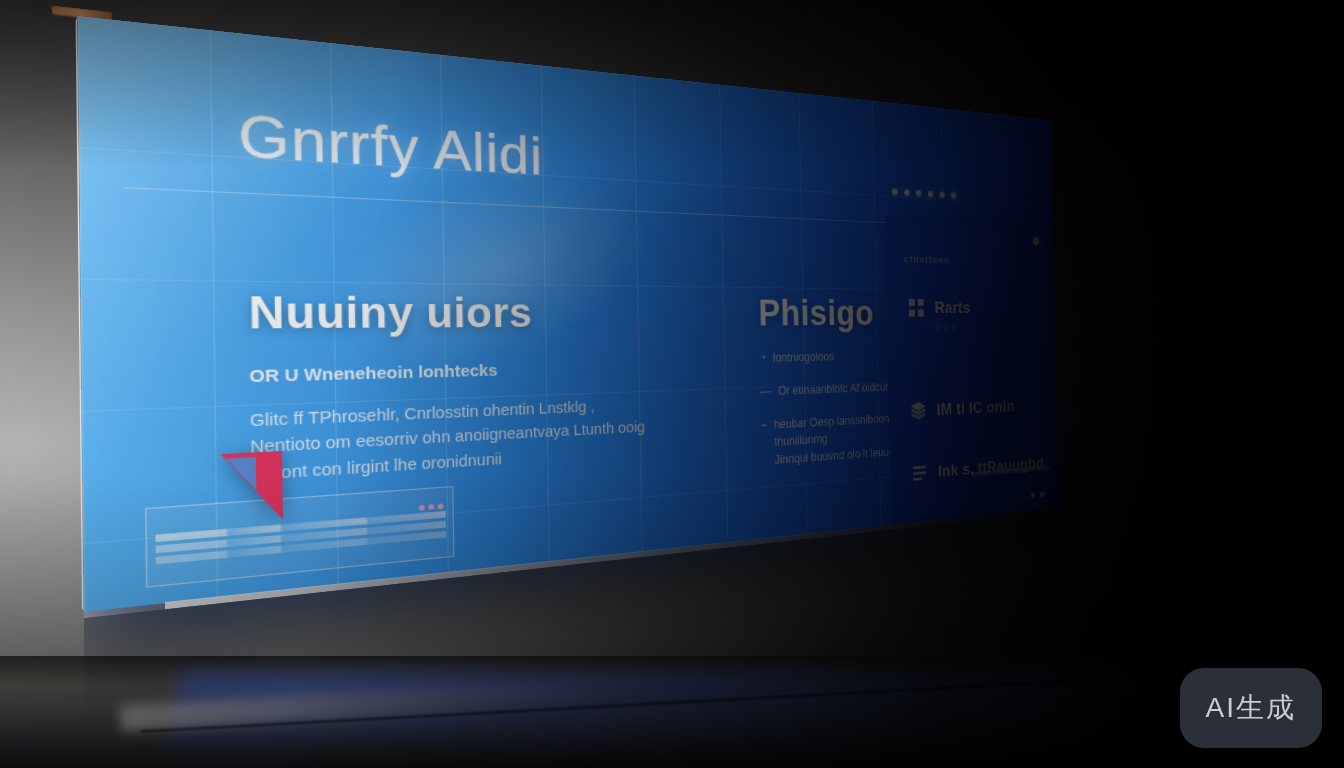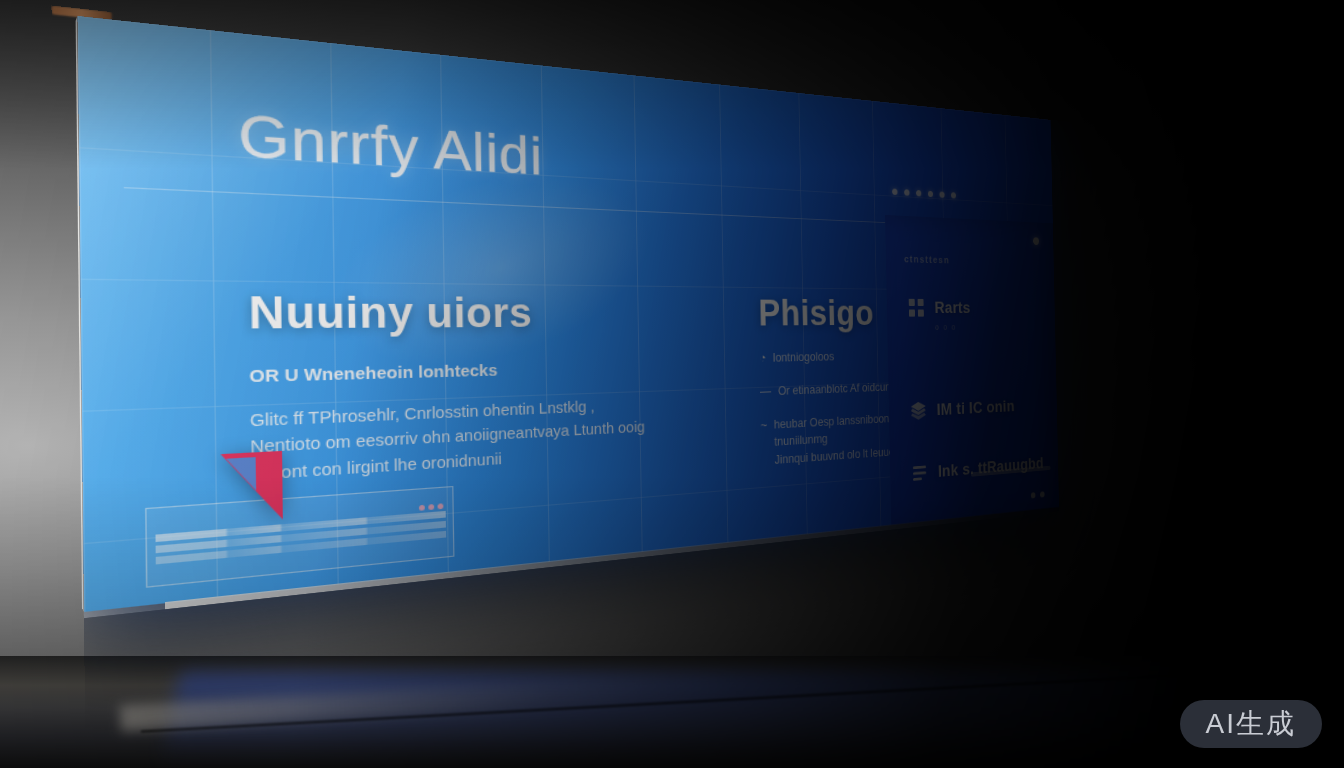--- a/index.html
+++ b/index.html
@@ -128,21 +128,21 @@
     background:rgba(255,255,255,.45);}
   .sbFootDots{position:absolute;right:22px;bottom:20px;display:flex;gap:7px;}
   .sbFootDots i{display:block;width:7px;height:7px;border-radius:50%;background:rgba(255,255,255,.9);}
 
   
   .topDots{position:absolute;left:760px;top:96px;display:flex;gap:9px;}
   .topDots i{display:block;width:7px;height:7px;border-radius:50%;background:rgba(255,255,255,.85);
     box-shadow:0 0 6px rgba(255,255,255,.6);}
 
   
-  #aibadge{position:absolute;right:22px;bottom:20px;height:48px;padding:0 26px;
+  #aibadge{position:absolute;right:22px;bottom:20px;height:48px;padding:16px 26px;
     display:flex;align-items:center;justify-content:center;
     background:#2b2f38;border-radius:24px;color:#c9ccd3;font-size:28px;letter-spacing:2px;
     box-shadow:0 3px 10px rgba(0,0,0,.5);}
 </style>
 </head>
 <body>
 
 <div id="stage">
 
   <div id="floor"></div>

